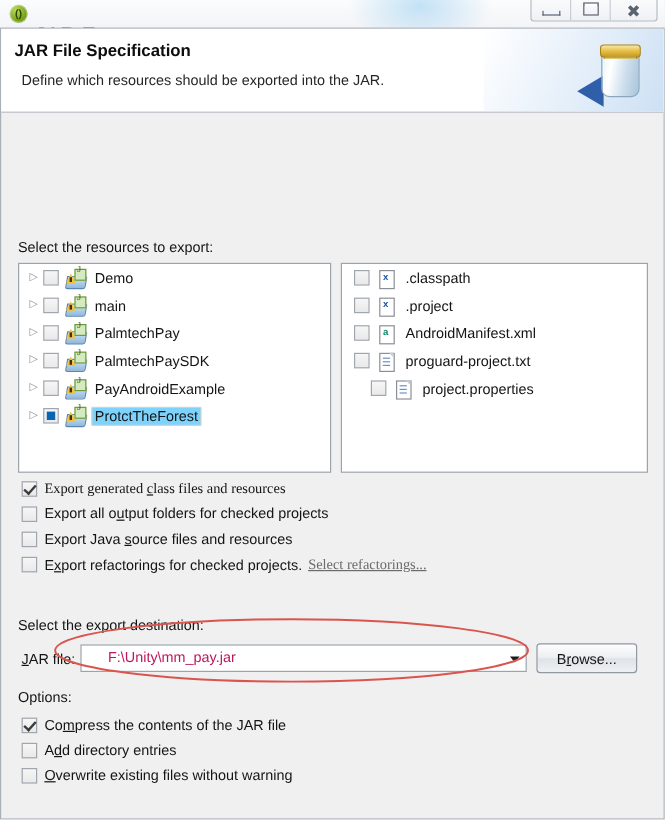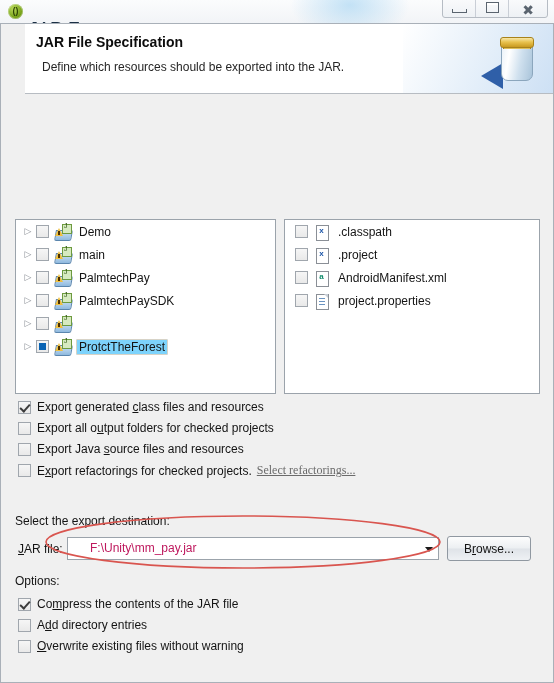--- a/index.html
+++ b/index.html
@@ -56,21 +56,20 @@
   .dialog{
     position:absolute;left:0;top:23px;width:554px;height:660px;
     background:#f0f0f0;
     border:1px solid #a9b0b8;
     box-sizing:border-box;
   }
   .header{
     position:relative;height:69px;background:#ffffff;
     border-bottom:1px solid #b7bcc2;
     overflow:hidden;
-    margin-left:24px;
   }
   .header .hdr-wash{
     position:absolute;right:0;top:0;width:150px;height:69px;
     background:linear-gradient(115deg,rgba(255,255,255,0) 0%, rgba(222,235,248,.9) 60%, rgba(205,224,244,1) 100%);
   }
   .hdr-title{
     position:absolute;left:11px;top:10px;font-size:14px;font-weight:bold;color:#0d0d0d;
   }
   .hdr-desc{
     position:absolute;left:17px;top:36px;font-size:12px;color:#262626;
@@ -243,20 +242,23 @@
     <div class="jar-icon">
       <div class="jar-arrow"></div>
       <div class="jar-body"></div>
       <div class="jar-neck"></div>
       <div class="jar-lid"></div>
     </div>
   </div>
 
   <div class="content">
 
+    <div class="lbl" style="left:14px;top:105px;">
+      <span>Select the resources to export:</span>
+    </div>
 
     <div class="listbox tree-left" id="tree-left">
         <div class="row">
           <span class="arrow">▷</span>
           <span class="cbx"></span>
           <span class="ico ico-proj">
             <span class="f"></span>
             <span class="j"></span>
             <span class="w"></span>
           </span>
@@ -293,20 +295,21 @@
           <span class="row-label">PalmtechPaySDK</span>
         </div>
         <div class="row">
           <span class="arrow">▷</span>
           <span class="cbx"></span>
           <span class="ico ico-proj">
             <span class="f"></span>
             <span class="j"></span>
             <span class="w"></span>
           </span>
+          <span class="row-label">PayAndroidExample</span>
         </div>
         <div class="row selected">
           <span class="arrow">▷</span>
           <span class="cbx checked"></span>
           <span class="ico ico-proj">
             <span class="f"></span>
             <span class="j"></span>
             <span class="w"></span>
           </span>
           <span class="row-label">ProtctTheForest</span>
@@ -337,26 +340,34 @@
             <span class="a">a</span>
           </span>
           <span class="row-label">AndroidManifest.xml</span>
         </div>
         <div class="row" style="padding-left: 10px;">
           <span class="cbx"></span>
           <span class="ico ico-file">
             <span class="p"></span>
             <span class="corner"></span>
           </span>
+          <span class="row-label">proguard-project.txt</span>
+        </div>
+        <div class="row" style="padding-left: 24px;">
+          <span class="cbx"></span>
+          <span class="ico ico-file">
+            <span class="p"></span>
+            <span class="corner"></span>
+          </span>
           <span class="row-label">project.properties</span>
         </div>
       </div>
 
     <div id="export-options">
-        <div class="opt" style="left: 17px; top: 306px;">
+        <div class="opt" style="left: 17px; top: 306px; font-family: Liberation Serif, serif;">
           <span class="cbx tick"></span>
           <span>Export generated <span class="u">c</span>lass files and resources</span>
         </div>
         <div class="opt" style="left: 17px; top: 327px;">
           <span class="cbx"></span>
           <span>Export all o<span class="u">u</span>tput folders for checked projects</span>
         </div>
         <div class="opt" style="left: 17px; top: 348px;">
           <span class="cbx"></span>
           <span>Export Java <span class="u">s</span>ource files and resources</span>

